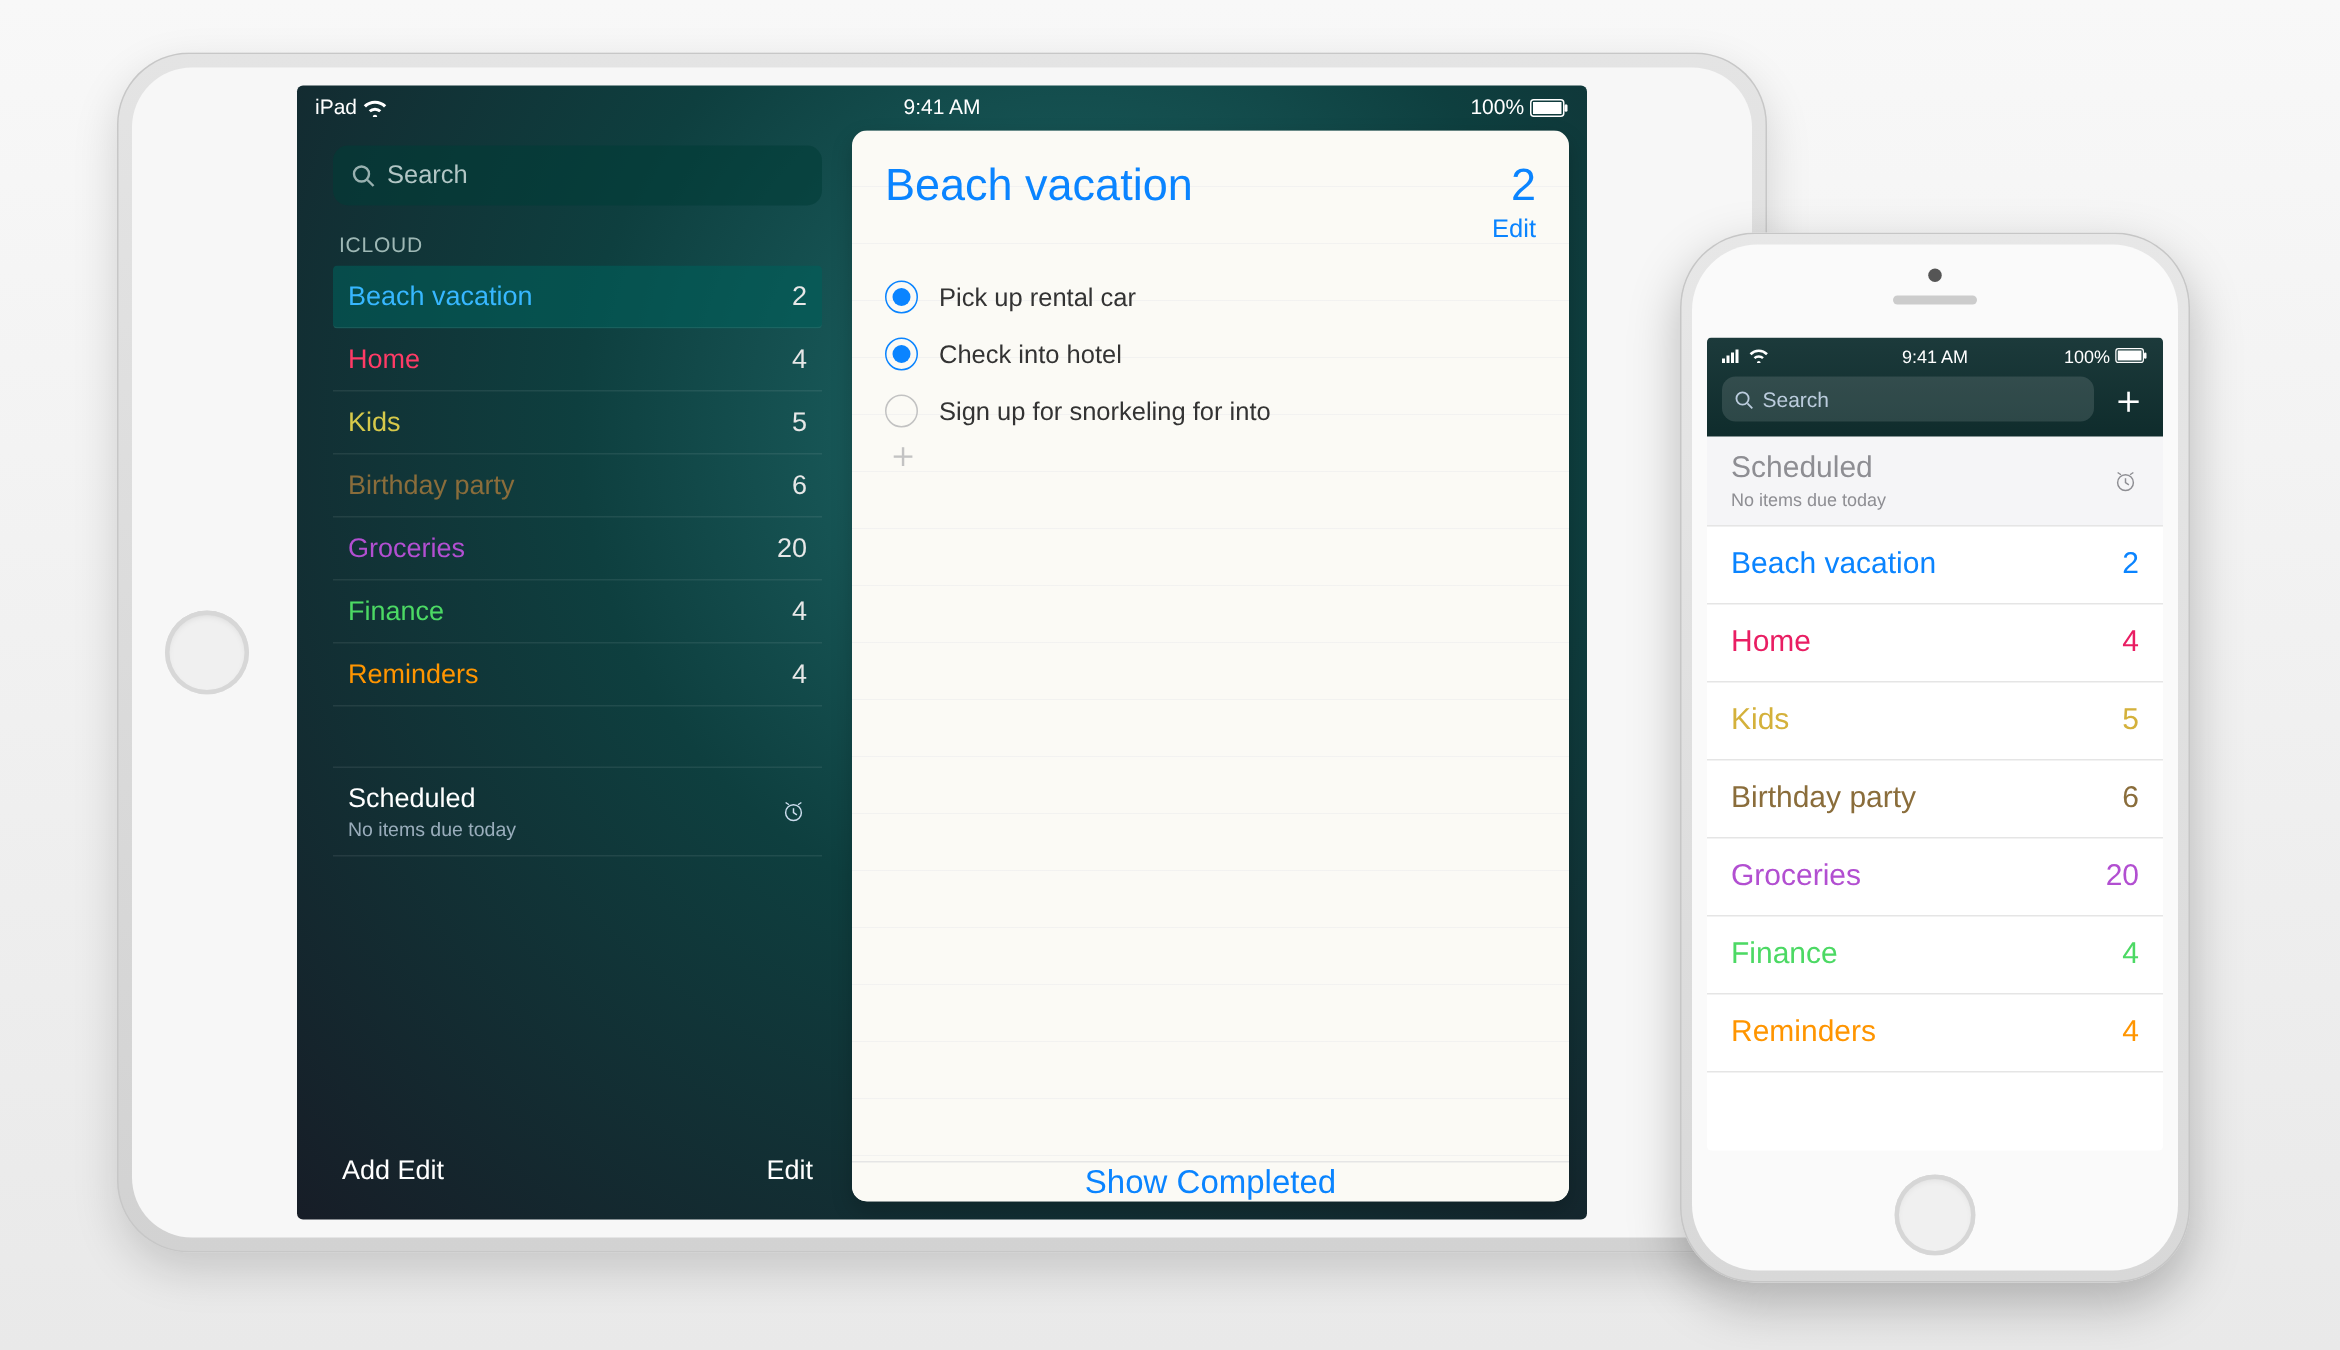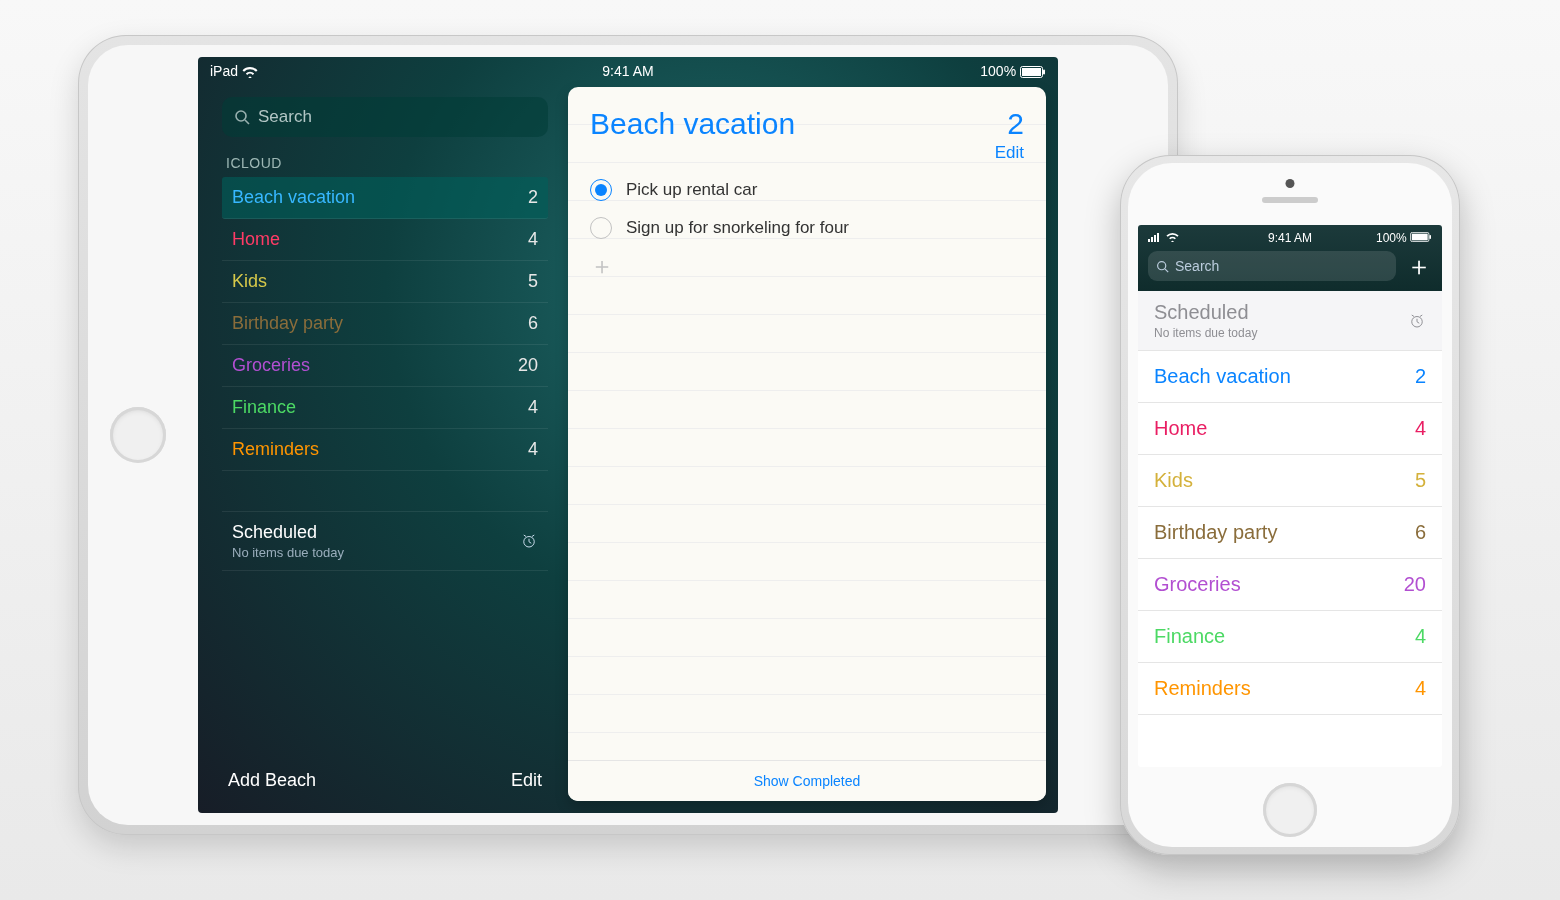--- a/index.html
+++ b/index.html
@@ -33,27 +33,27 @@
   .scheduled-row .sub{font-size:13px;color:#bcd;opacity:.8;margin-top:2px;}
   .sidebar-footer{margin-top:auto;display:flex;align-items:center;justify-content:space-between;padding:14px 6px 10px;font-size:18px;color:#fff;}
 
   
   .detail-head{display:flex;align-items:flex-start;padding:20px 22px 8px;}
   .detail-title{flex:1;color:#0a84ff;font-size:30px;font-weight:400;}
   .detail-right{text-align:right;}
   .detail-right .big{font-size:30px;color:#0a84ff;}
   .detail-right .edit{font-size:17px;color:#0a84ff;margin-top:2px;}
   .todos{padding:0 22px;}
-  .todo{display:flex;align-items:center;height:38px;font-size:17px;color:#333;}
+  .todo{display:flex;align-items:flex-end;height:38px;font-size:17px;color:#333;}
   .radio{width:22px;height:22px;border-radius:50%;border:1.5px solid #c2c2c2;margin-right:14px;flex:none;display:flex;align-items:center;justify-content:center;}
   .radio.on{border-color:#0a84ff;}
   .radio.on::after{content:"";width:12px;height:12px;border-radius:50%;background:#0a84ff;}
   .plusrow{height:38px;display:flex;align-items:center;}
   .plusrow .plus{color:#c3c3c3;font-size:24px;line-height:1;}
-  .detail-foot{margin-top:auto;border-top:1px solid #e5e5e5;text-align:center;padding:12px;color:#0a84ff;font-size:14px;background:#fbfaf5;}
+  .detail-foot{margin-top:auto;border-top:1px solid #e5e5e5;text-align:center;color:#0a84ff;font-size:22px;background:#fbfaf5;}
 
   
   .iphone{position:absolute;right:100px;top:155px;width:340px;height:700px;background:linear-gradient(180deg,#e7e7e7,#d8d8d8);border-radius:50px;box-shadow:inset 0 0 0 1px #c6c6c6,0 14px 34px rgba(0,0,0,.25);}
   .iphone-inner{position:absolute;inset:8px;border-radius:44px;background:#fafafa;}
   .iphone-cam{position:absolute;top:24px;left:50%;transform:translateX(-50%);width:9px;height:9px;border-radius:50%;background:#555;}
   .iphone-speaker{position:absolute;top:42px;left:50%;transform:translateX(-50%);width:56px;height:6px;border-radius:3px;background:#ccc;}
   .iphone-home{position:absolute;bottom:18px;left:50%;transform:translateX(-50%);width:54px;height:54px;border-radius:50%;background:#f0f0f0;box-shadow:inset 0 0 0 3px #d6d6d6,inset 0 2px 6px rgba(0,0,0,.12);}
   .iphone-screen{position:absolute;left:18px;right:18px;top:70px;bottom:88px;background:#fff;border-radius:3px;overflow:hidden;color:#000;display:flex;flex-direction:column;}
   .iphone-topbar{background:linear-gradient(180deg,#1c3a3b,#0f2c2c);color:#fff;padding:6px 10px 10px;}
   .iphone-status{display:flex;align-items:center;justify-content:space-between;font-size:12px;}
@@ -148,41 +148,45 @@
             <span class="sub">No items due today</span>
           </div>
           <svg class="clock-icon" viewBox="0 0 24 24">
               <circle cx="12" cy="13" r="7" fill="none" stroke="#cde" stroke-width="1.3"></circle>
               <path d="M12 9v4l3 2" stroke="#cde" stroke-width="1.3" fill="none"></path>
               <path d="M5 4l3 2M19 4l-3 2" stroke="#cde" stroke-width="1.3"></path>
             </svg>
         </div>
 
         <div class="sidebar-footer">
-          <span>Add Beach</span>
+          <span>Add Edit</span>
           <span>Edit</span>
         </div>
       </div>
 
       <div class="detail">
         <div class="detail-head">
           <div class="detail-title">Beach vacation</div>
           <div class="detail-right">
             <div class="big">2</div>
             <div class="edit">Edit</div>
           </div>
         </div>
         <div class="todos" id="ipad-todos">
             <div class="todo">
               <span class="radio on"></span>
               <span>Pick up rental car</span>
             </div>
             <div class="todo">
+              <span class="radio on"></span>
+              <span>Check into hotel</span>
+            </div>
+            <div class="todo">
               <span class="radio"></span>
-              <span>Sign up for snorkeling for four</span>
+              <span>Sign up for snorkeling for into</span>
             </div>
           </div>
         <div class="todos">
           <div class="plusrow">
               <span class="plus">＋</span>
             </div>
         </div>
         <div class="detail-foot">Show Completed</div>
       </div>
     </div>

